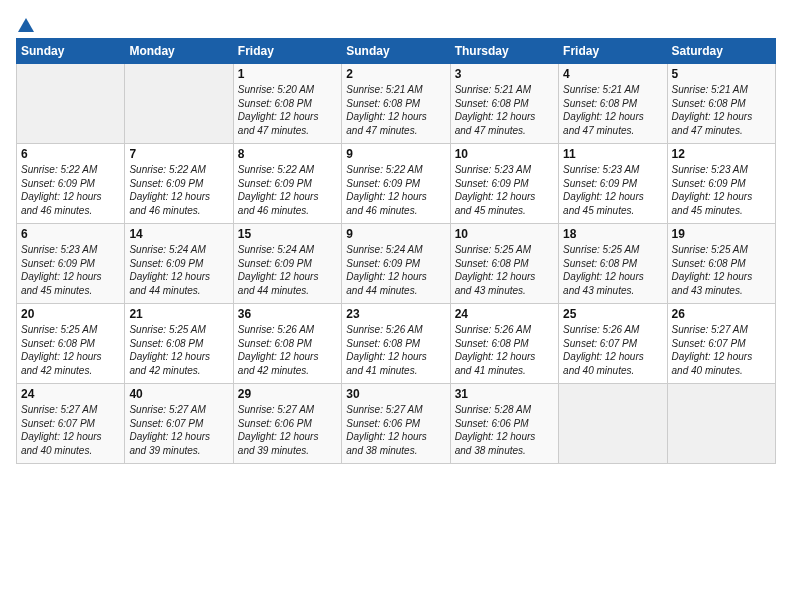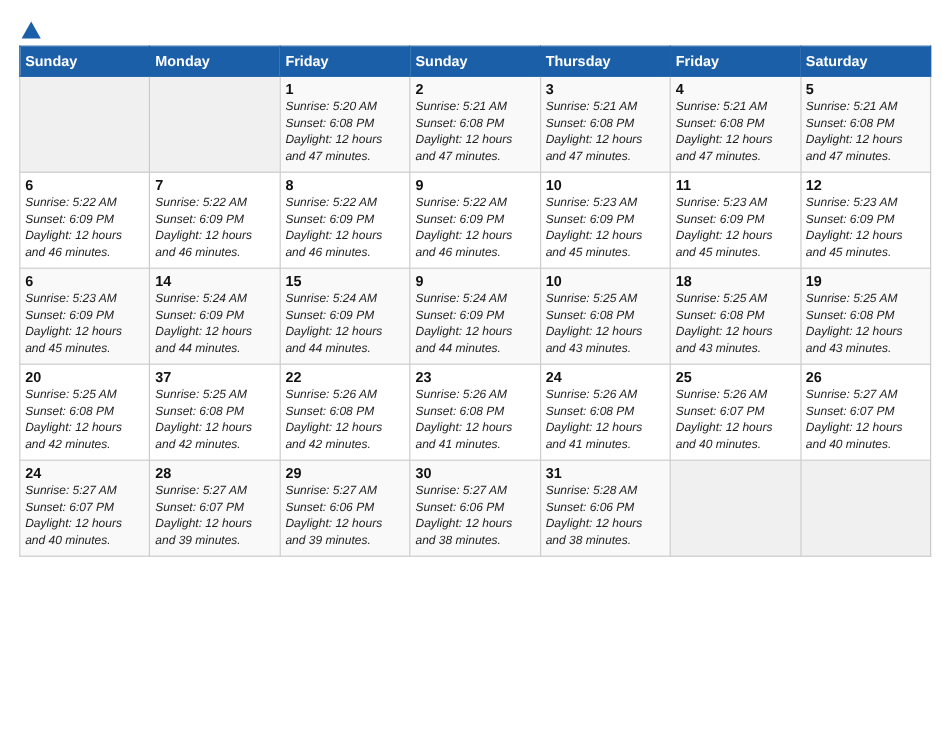--- a/index.html
+++ b/index.html
@@ -232,27 +232,27 @@
         </td>
       </tr>
       <tr>
         <td>
           <div class="day-number">20</div>
           <div class="day-info">
             Sunrise: 5:25 AM<br>Sunset: 6:08 PM<br>Daylight: 12 hours and 42 minutes.
           </div>
         </td>
         <td>
-          <div class="day-number">37</div>
+          <div class="day-number">21</div>
           <div class="day-info">
             Sunrise: 5:25 AM<br>Sunset: 6:08 PM<br>Daylight: 12 hours and 42 minutes.
           </div>
         </td>
         <td>
-          <div class="day-number">22</div>
+          <div class="day-number">36</div>
           <div class="day-info">
             Sunrise: 5:26 AM<br>Sunset: 6:08 PM<br>Daylight: 12 hours and 42 minutes.
           </div>
         </td>
         <td>
           <div class="day-number">23</div>
           <div class="day-info">
             Sunrise: 5:26 AM<br>Sunset: 6:08 PM<br>Daylight: 12 hours and 41 minutes.
           </div>
         </td>
@@ -276,21 +276,21 @@
         </td>
       </tr>
       <tr>
         <td>
           <div class="day-number">24</div>
           <div class="day-info">
             Sunrise: 5:27 AM<br>Sunset: 6:07 PM<br>Daylight: 12 hours and 40 minutes.
           </div>
         </td>
         <td>
-          <div class="day-number">28</div>
+          <div class="day-number">40</div>
           <div class="day-info">
             Sunrise: 5:27 AM<br>Sunset: 6:07 PM<br>Daylight: 12 hours and 39 minutes.
           </div>
         </td>
         <td>
           <div class="day-number">29</div>
           <div class="day-info">
             Sunrise: 5:27 AM<br>Sunset: 6:06 PM<br>Daylight: 12 hours and 39 minutes.
           </div>
         </td>

